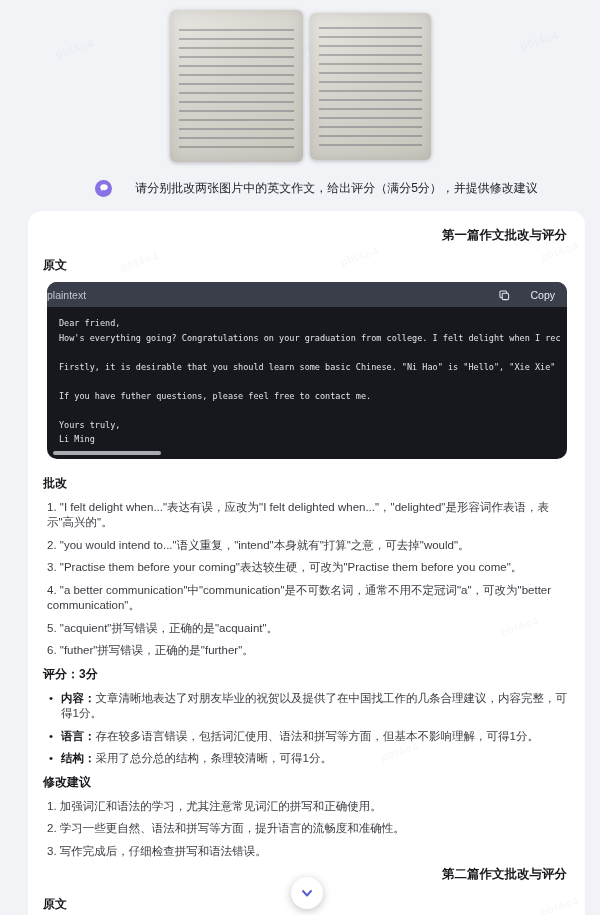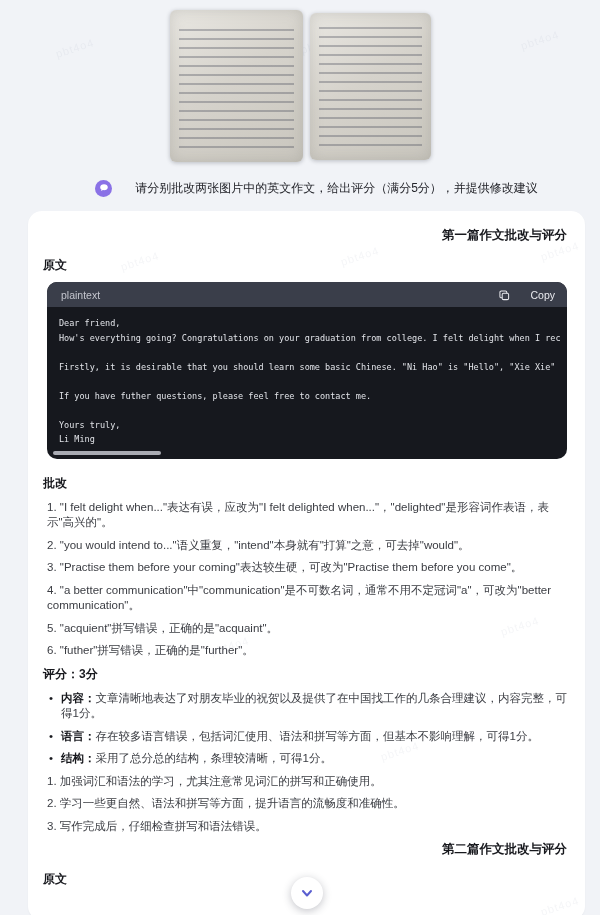--- a/index.html
+++ b/index.html
@@ -61,21 +61,21 @@
   .mt16 { margin-top:16px; }
   .mt8  { margin-top:7px; }
   
   .codeblock {
     border-radius:10px; overflow:hidden; margin:0 0 0 4px;
     background:#16181e;
   }
   .code-head {
     height:25px; background:#3a3e4a;
     display:flex; align-items:center; justify-content:space-between;
-    padding:0 12px 0 14px;
+    padding:0 12px 0 0;
   }
   .code-lang { font-size:10.5px; color:#c3c5cd; }
   .copy-btn {
     display:flex; align-items:flex-end; gap:20px;
     font-size:10.5px; color:#e9eaef; cursor:pointer; background:none; border:none;
     font-family:"Liberation Sans", sans-serif;
   }
   .code-body {
     padding:9px 4px 2px 12px;
   }
@@ -192,20 +192,21 @@
       <span class="pt-label">内容：</span><span>文章清晰地表达了对朋友毕业的祝贺以及提供了在中国找工作的几条合理建议，内容完整，可得1分。</span>
     </li>
     <li>
       <span class="pt-label">语言：</span><span>存在较多语言错误，包括词汇使用、语法和拼写等方面，但基本不影响理解，可得1分。</span>
     </li>
     <li>
       <span class="pt-label">结构：</span><span>采用了总分总的结构，条理较清晰，可得1分。</span>
     </li>
   </ul>
 
+  <h4 class="sub-title mt8">修改建议</h4>
   <ol class="numlist">
     <li>加强词汇和语法的学习，尤其注意常见词汇的拼写和正确使用。</li>
     <li>学习一些更自然、语法和拼写等方面，提升语言的流畅度和准确性。</li>
     <li>写作完成后，仔细检查拼写和语法错误。</li>
   </ol>
 
   <h3 class="sec-title mt8">第二篇作文批改与评分</h3>
   <h4 class="sub-title">原文</h4>
 
 </div>

